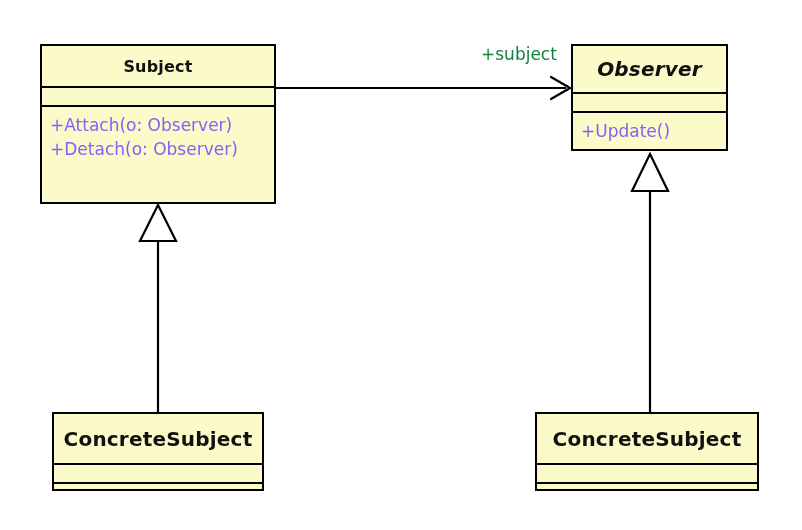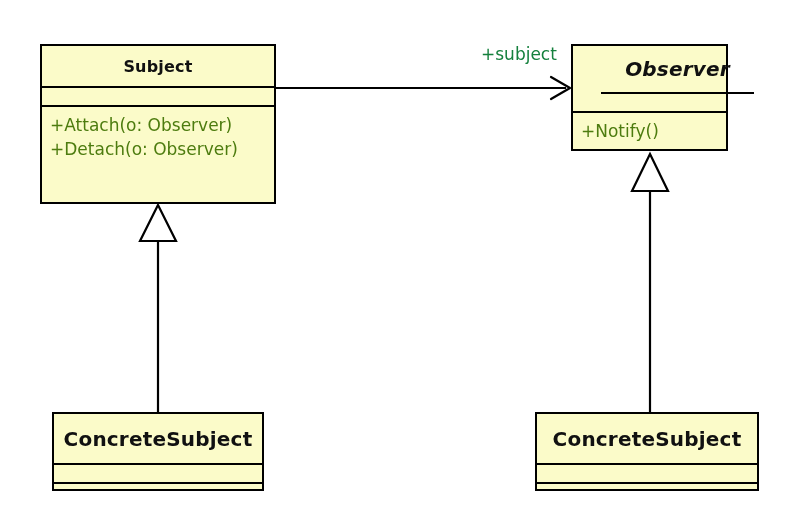--- a/index.html
+++ b/index.html
@@ -51,31 +51,31 @@
     border-bottom: none;
   }
   .uml-members {
     box-sizing: border-box;
     width: 100%;
     padding: 6px 0 4px 8px;
   }
   .uml-member {
     font-size: 17px;
     line-height: 24px;
-    color: #4d7c0f;
+    color: #8b5cf6;
     white-space: nowrap;
   }
 
   
   #box-subject      { left: 40px;  top: 44px;  width: 236px; height: 160px; }
   #box-subject .uml-name { height: 42px; font-size: 16px; }
   #box-subject .attrs    { height: 19px; }
 
   #box-observer     { left: 571px; top: 44px;  width: 157px; height: 107px; }
-  #box-observer .uml-name { height: 48px; font-size: 20px; margin-left: 28px; }
+  #box-observer .uml-name { height: 48px; font-size: 20px; }
   #box-observer .attrs    { height: 19px; }
 
   #box-concrete-subject  { left: 52px;  top: 412px; width: 212px; height: 79px; }
   #box-concrete-observer { left: 535px; top: 412px; width: 224px; height: 79px; }
   .concrete .uml-name    { height: 51px; font-size: 20px; }
   .concrete .attrs       { height: 19px; }
   .concrete .ops         { height: 19px; }
 
   
   .edge-svg {
@@ -145,21 +145,21 @@
     <div class="uml-compartment last uml-members">
       <div class="uml-member">+Attach(o: Observer)</div>
       <div class="uml-member">+Detach(o: Observer)</div>
     </div>
   </div>
 
   <div id="box-observer" class="uml-class">
     <div class="uml-name abstract">Observer</div>
     <div class="uml-compartment attrs"></div>
     <div class="uml-compartment last uml-members">
-      <div class="uml-member">+Notify()</div>
+      <div class="uml-member">+Update()</div>
     </div>
   </div>
 
   <div id="box-concrete-subject" class="uml-class concrete">
     <div class="uml-name">ConcreteSubject</div>
     <div class="uml-compartment attrs"></div>
     <div class="uml-compartment last ops"></div>
   </div>
 
   <div id="box-concrete-observer" class="uml-class concrete">

